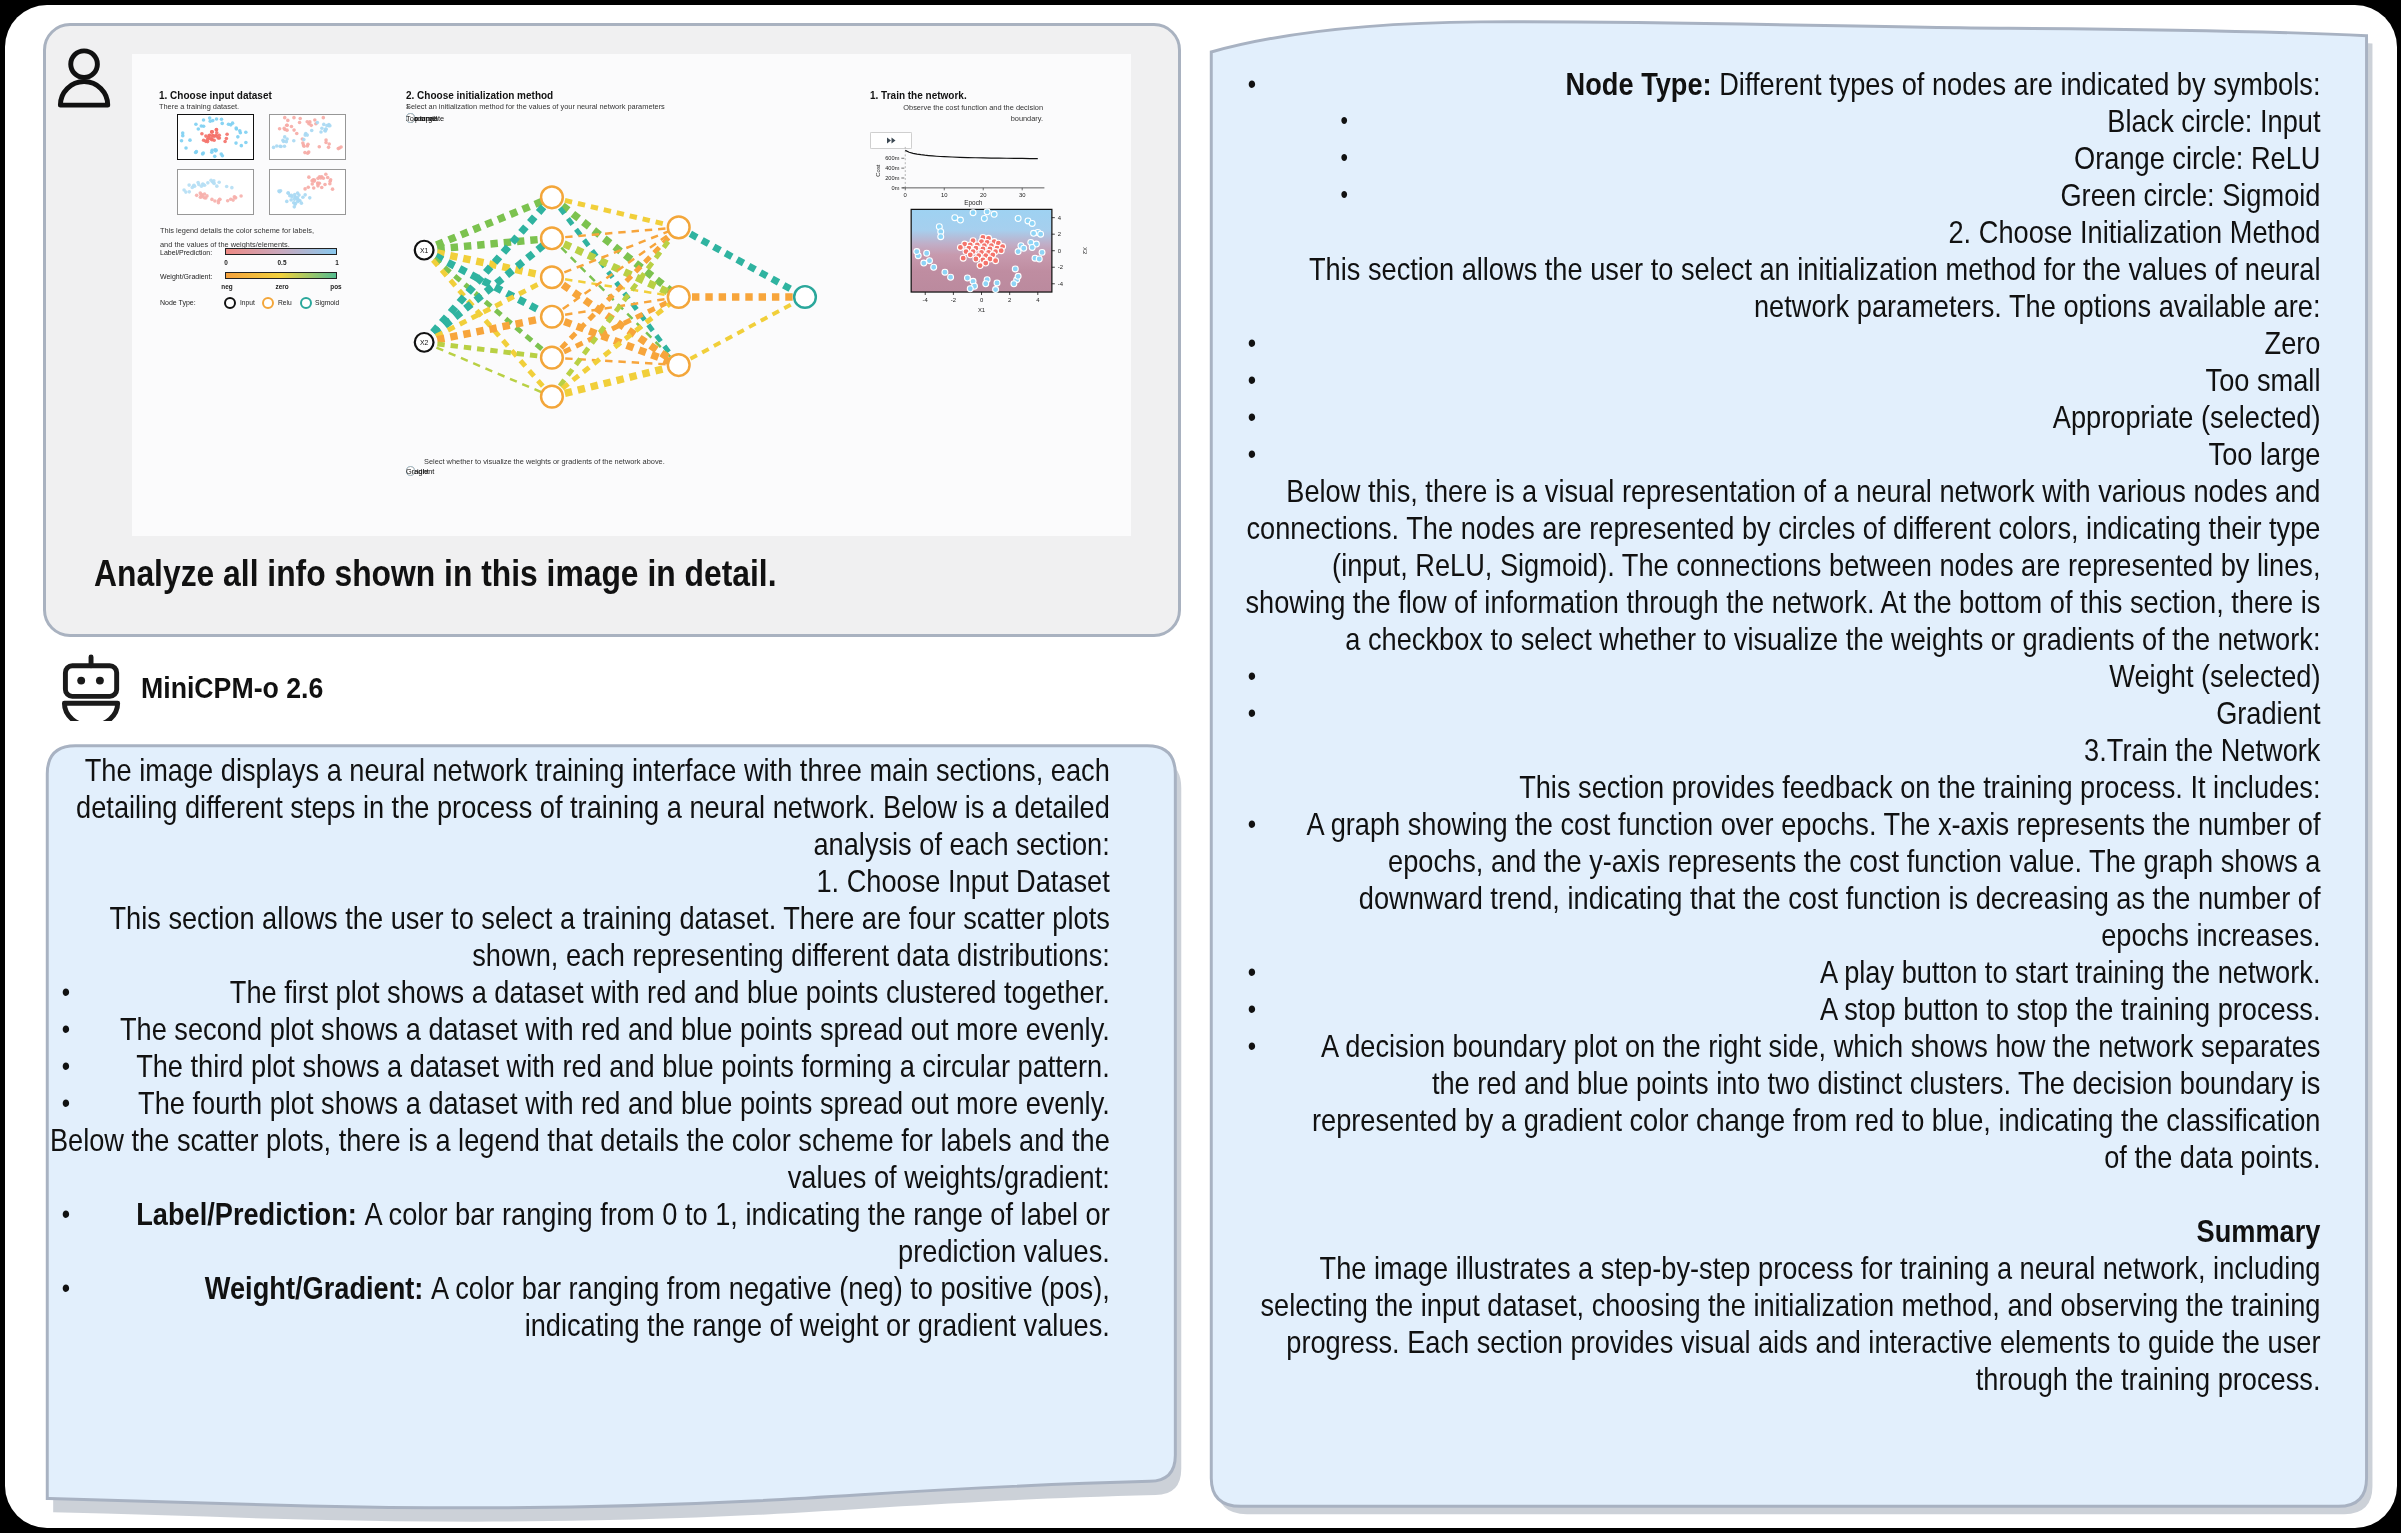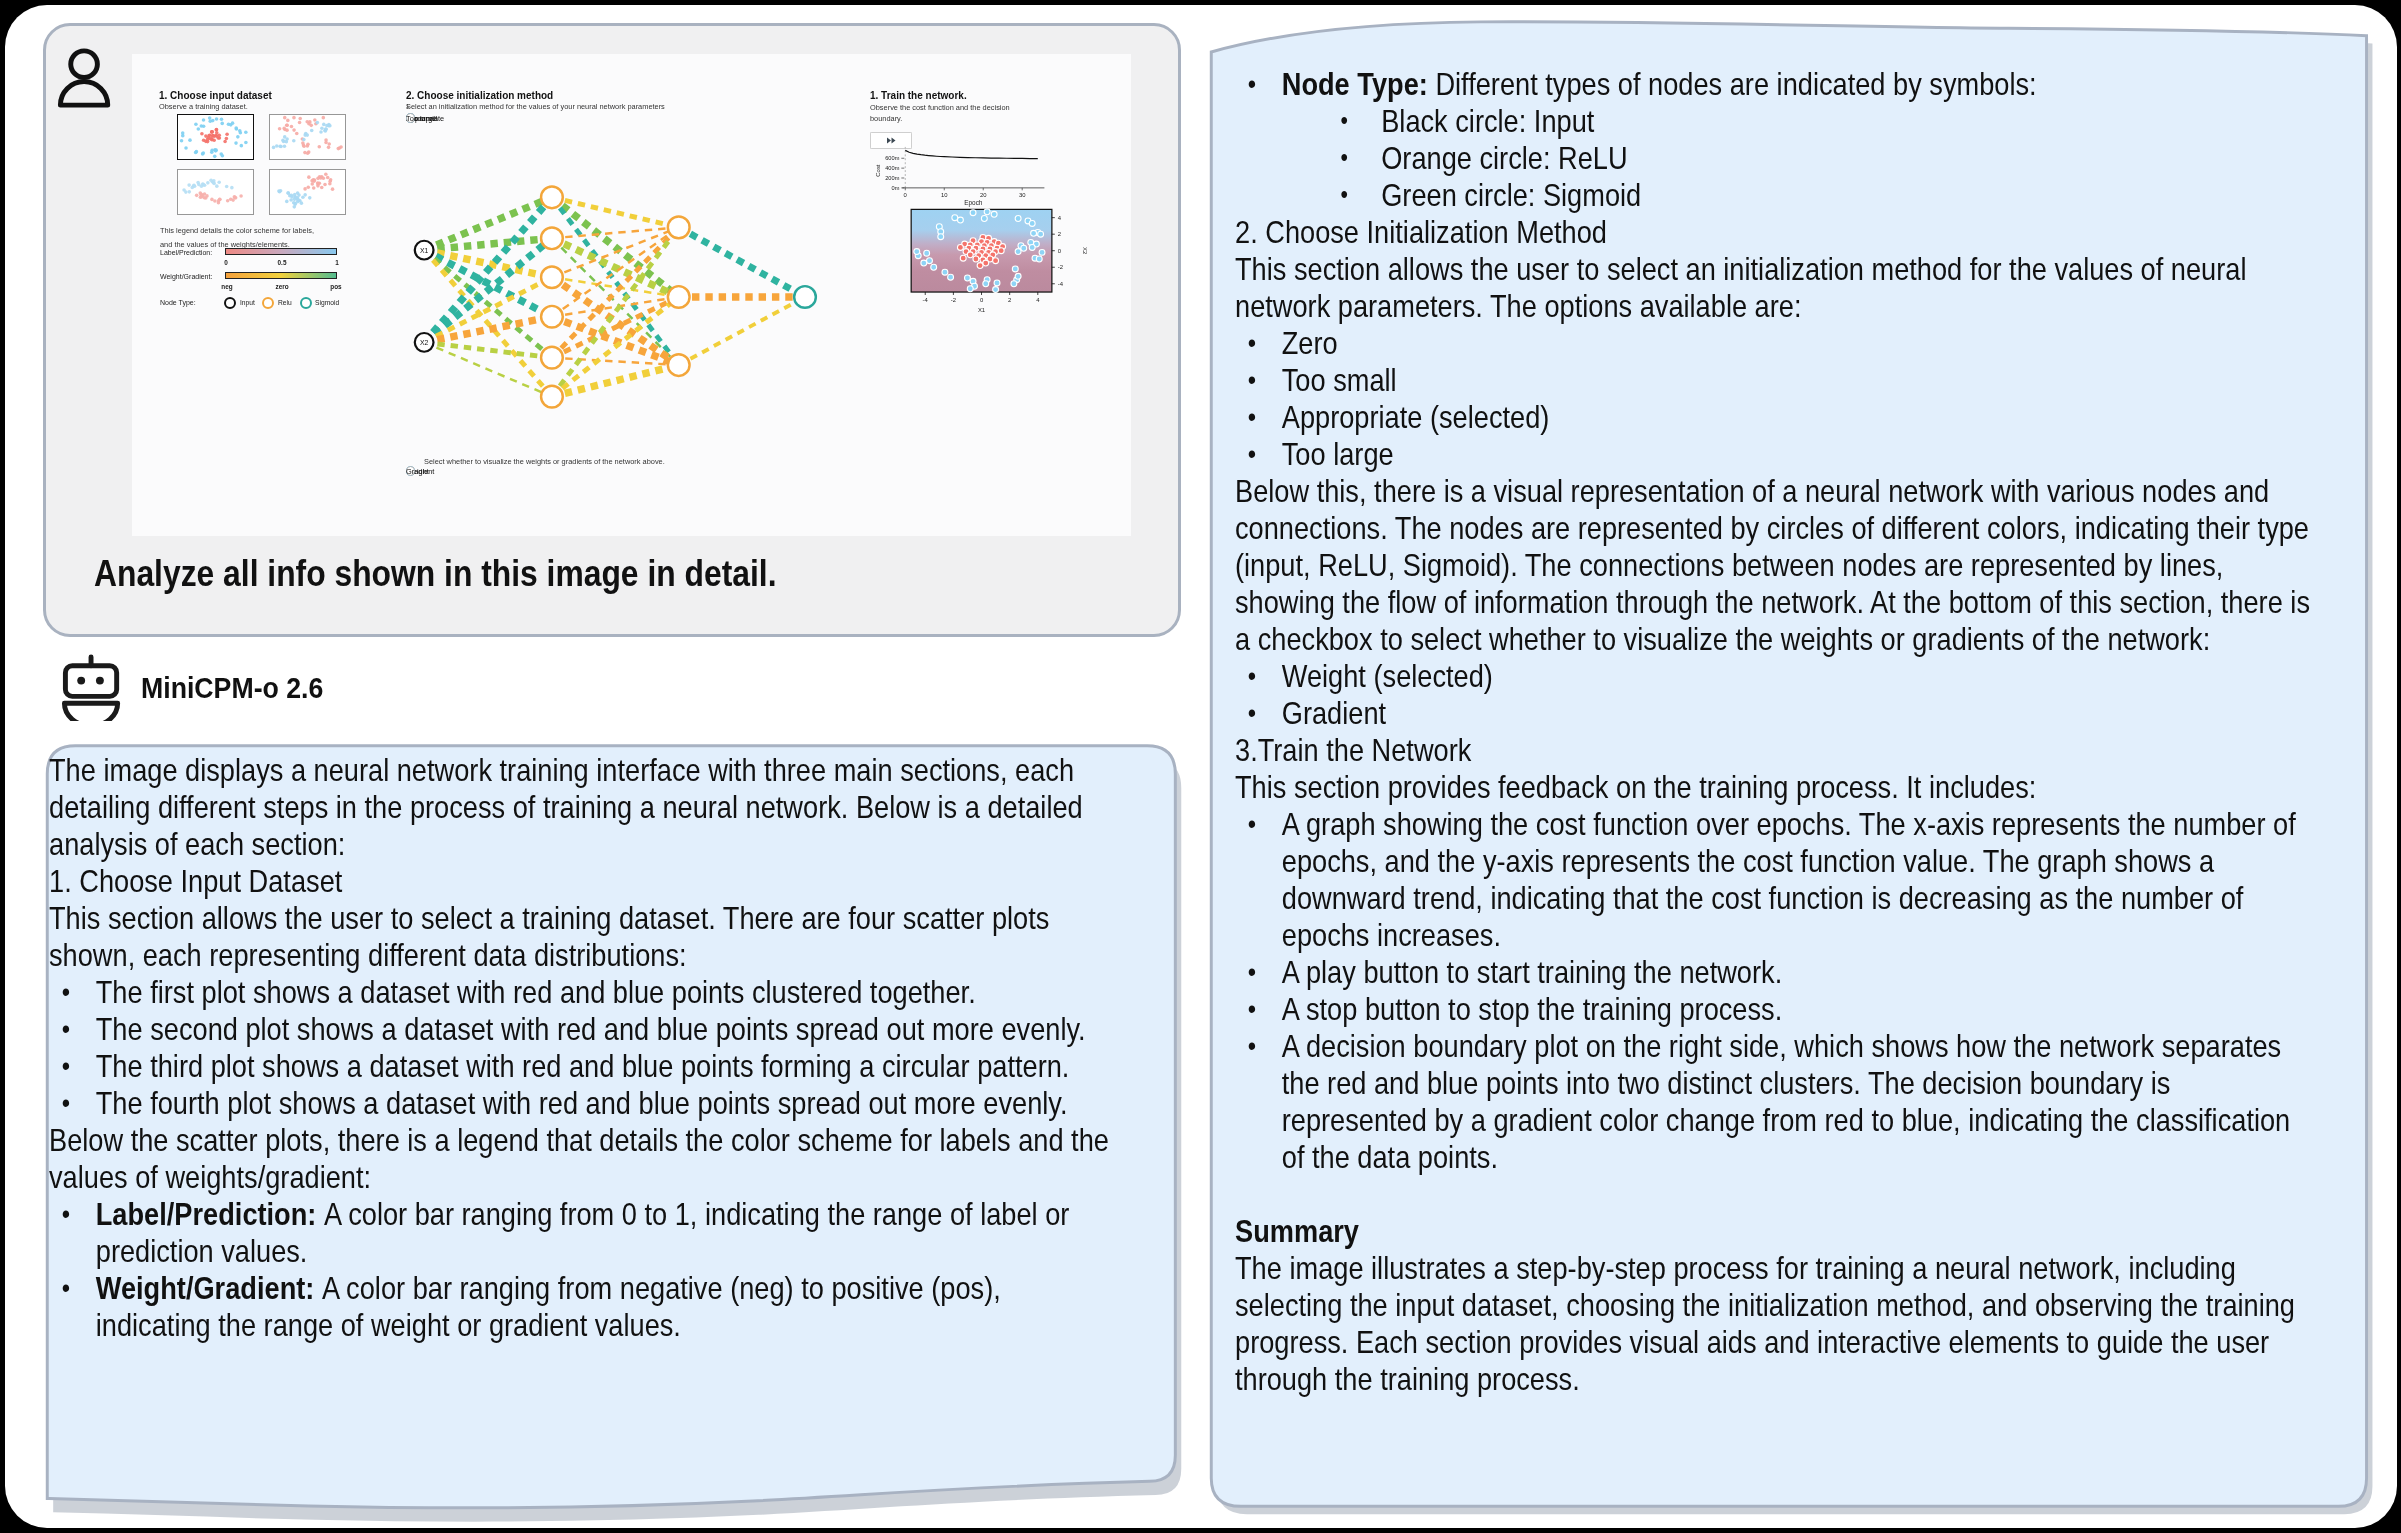--- a/index.html
+++ b/index.html
@@ -1,17 +1,17 @@
 <!DOCTYPE html>
 <html style="font-size:8px"><head>
 <meta charset="utf-8">
 <style>
   html,body{margin:0;padding:0;background:#000;}
   #stage{position:relative;width:2401px;height:1533px;background:#000;overflow:hidden;
-         font-family:"Liberation Sans", sans-serif;color:#111;}
+         font-family:"Liberation Sans", sans-serif;color:#111;text-align:right;}
   .canvas{position:absolute;left:5px;top:5px;width:2392px;height:1523px;background:#fff;border-radius:42px;}
   
   .card{position:absolute;left:43px;top:23px;width:1138px;height:614px;background:#f0f0f1;
         border:3.5px solid #a9b2c0;border-radius:27px;box-sizing:border-box;}
   .shot{position:absolute;left:132px;top:54px;width:999px;height:482px;background:#fbfbfc;}
   .shot *{position:absolute;}
   .sec-title{font-size:10px;font-weight:bold;white-space:nowrap;}
   .sec-sub{font-size:7.4px;color:#333;white-space:nowrap;}
   .thumb{background:#fff;border:1.2px solid #979797;box-sizing:border-box;}
   .thumb.sel{border:1.7px solid #111;}
@@ -55,21 +55,21 @@
   <div class="card"></div>
 
   <svg style="position:absolute;left:52px;top:42px" width="74" height="74" viewBox="0 0 150 150">
     <circle cx="65" cy="45" r="27" fill="none" stroke="#111" stroke-width="10"></circle>
     <path d="M 17,128 A 48 48 0 0 1 113,128 Z" fill="none" stroke="#111" stroke-width="10" stroke-linejoin="round"></path>
   </svg>
 
   <div class="shot">
 
     <div class="sec-title" style="left:27px;top:36px">1. Choose input dataset</div>
-    <div class="sec-sub" style="left:27px;top:48px">Observe a training dataset.</div>
+    <div class="sec-sub" style="left:27px;top:48px">There a training dataset.</div>
     <svg id="thumb0" class="thumb sel" style="left:45px;top:60px" width="77" height="46" viewBox="0 0 156 93">
         <circle cx="52.7" cy="10.5" r="3.8" fill="#7fd0f2" opacity="0.92"></circle>
         <circle cx="90.1" cy="82.3" r="3.8" fill="#7fd0f2" opacity="0.92"></circle>
         <circle cx="132.6" cy="64.8" r="3.8" fill="#7fd0f2" opacity="0.92"></circle>
         <circle cx="66.9" cy="13.3" r="3.8" fill="#7fd0f2" opacity="0.92"></circle>
         <circle cx="122.2" cy="29.6" r="3.8" fill="#7fd0f2" opacity="0.92"></circle>
         <circle cx="90.6" cy="8.9" r="3.8" fill="#7fd0f2" opacity="0.92"></circle>
         <circle cx="52.9" cy="23.9" r="3.8" fill="#7fd0f2" opacity="0.92"></circle>
         <circle cx="24.1" cy="53.2" r="3.8" fill="#7fd0f2" opacity="0.92"></circle>
         <circle cx="121.7" cy="27.7" r="3.8" fill="#7fd0f2" opacity="0.92"></circle>

